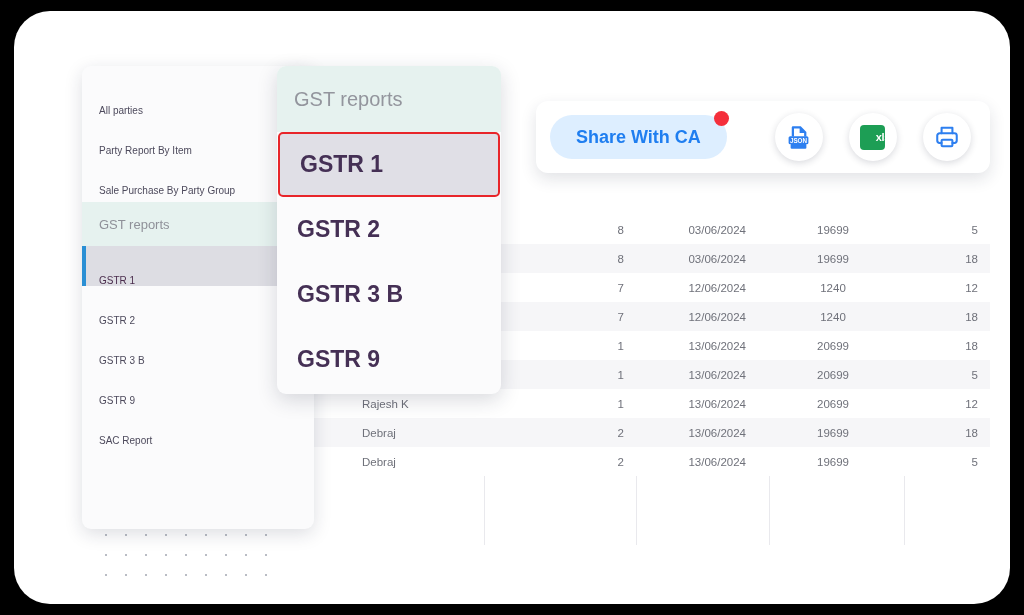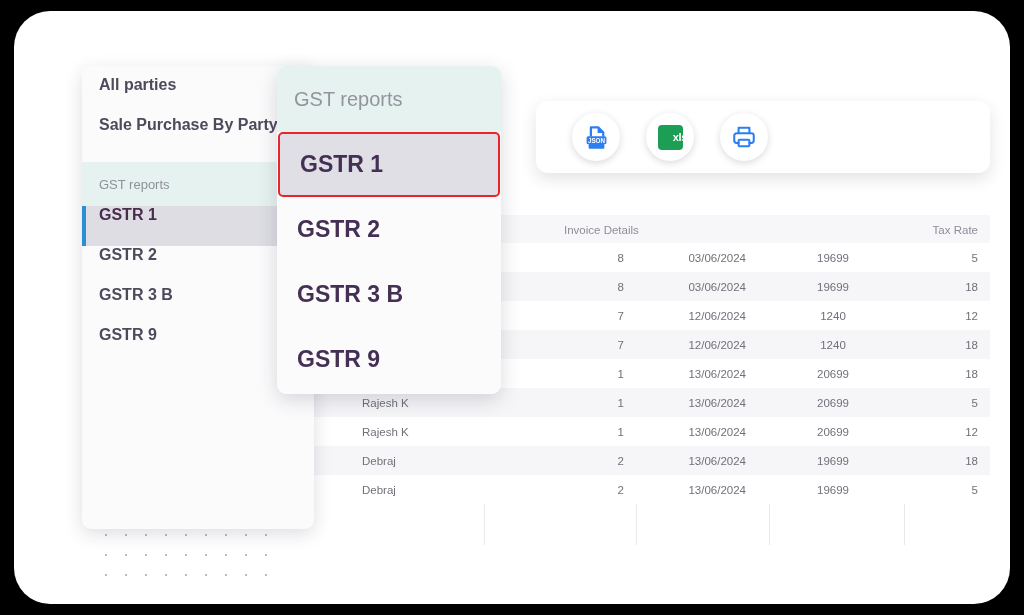--- a/index.html
+++ b/index.html
@@ -204,24 +204,24 @@
     height: 463px;
     background: #fbfbfc;
     border-radius: 9px;
     box-shadow: 0 5px 18px rgba(30,35,60,0.15);
     overflow: hidden;
     padding-top: 10px;
   }
   .sb-item {
     height: 40px;
     display: flex;
-    align-items: flex-start;
+    align-items: flex-end;
     padding-left: 17px;
-    font-size: 16px;
-    font-weight: bold;
+    font-size: 10px;
+    font-weight: normal;
     color: #4d4a5c;
     white-space: nowrap;
     cursor: pointer;
     position: relative;
   }
   .sb-section {
     height: 44px;
     display: flex;
     align-items: center;
     padding-left: 17px;
@@ -289,24 +289,20 @@
 
     <div id="dot-grid"></div>
 
     <div id="table-panel">
       <div class="vline a"></div>
       <div class="vline b"></div>
       <div class="vline c"></div>
       <div class="vline d"></div>
 
       <div class="thead">
-        <div class="thead-top">
-          <span class="grp grp-invoice">Invoice Details</span>
-          <span class="grp grp-taxrate">Tax Rate</span>
-        </div>
       </div>
 
       <div id="table-body">
           <div class="trow">
             <span class="cell c-party"></span>
             <span class="cell c-invno">8</span>
             <span class="cell c-date">03/06/2024</span>
             <span class="cell c-value">19699</span>
             <span class="cell c-tax">5</span>
           </div>
@@ -363,20 +359,24 @@
             <span class="cell c-party">Debraj</span>
             <span class="cell c-invno">2</span>
             <span class="cell c-date">13/06/2024</span>
             <span class="cell c-value">19699</span>
             <span class="cell c-tax">5</span>
           </div>
         </div>
     </div>
 
     <div id="toolbar">
+      <button id="share-btn">
+        <span>Share With CA</span>
+        <span id="share-badge"></span>
+      </button>
 
       <div class="icon-btn icon-gap-first">
         <svg width="27" height="27" viewBox="0 0 24 24">
           <path d="M7 2h7l5 5v4h-2V8h-4V4H8v7H6V3a1 1 0 0 1 1-1z" fill="#2d7ff0"></path>
           <rect x="5" y="17.5" width="14" height="4.5" rx="1" fill="#2d7ff0"></rect>
           <rect x="3.2" y="10.8" width="17.6" height="7.2" rx="1.4" fill="#2d7ff0"></rect>
           <text x="12" y="16.6" font-size="5.6" font-family="Liberation Sans, sans-serif" font-weight="bold" fill="#ffffff" text-anchor="middle">JSON</text>
         </svg>
       </div>
 
@@ -391,36 +391,42 @@
           <rect x="7" y="14.5" width="10" height="6" rx="1"></rect>
         </svg>
       </div>
     </div>
 
     <div id="sidebar">
         <div class="sb-item">
           <span>All parties</span>
         </div>
         <div class="sb-item">
+          <span>Party Report By Item</span>
+        </div>
+        <div class="sb-item">
           <span>Sale Purchase By Party Group</span>
         </div>
         <div class="sb-section">
           <span>GST reports</span>
         </div>
         <div class="sb-item active">
           <span>GSTR 1</span>
         </div>
         <div class="sb-item">
           <span>GSTR 2</span>
         </div>
         <div class="sb-item">
           <span>GSTR 3 B</span>
         </div>
         <div class="sb-item">
           <span>GSTR 9</span>
+        </div>
+        <div class="sb-item">
+          <span>SAC Report</span>
         </div>
       </div>
 
     <div id="dropdown">
       <div id="dd-header">GST reports</div>
       <div id="dd-list">
           <div class="dd-item selected">
             <span>GSTR 1</span>
           </div>
           <div class="dd-item">

